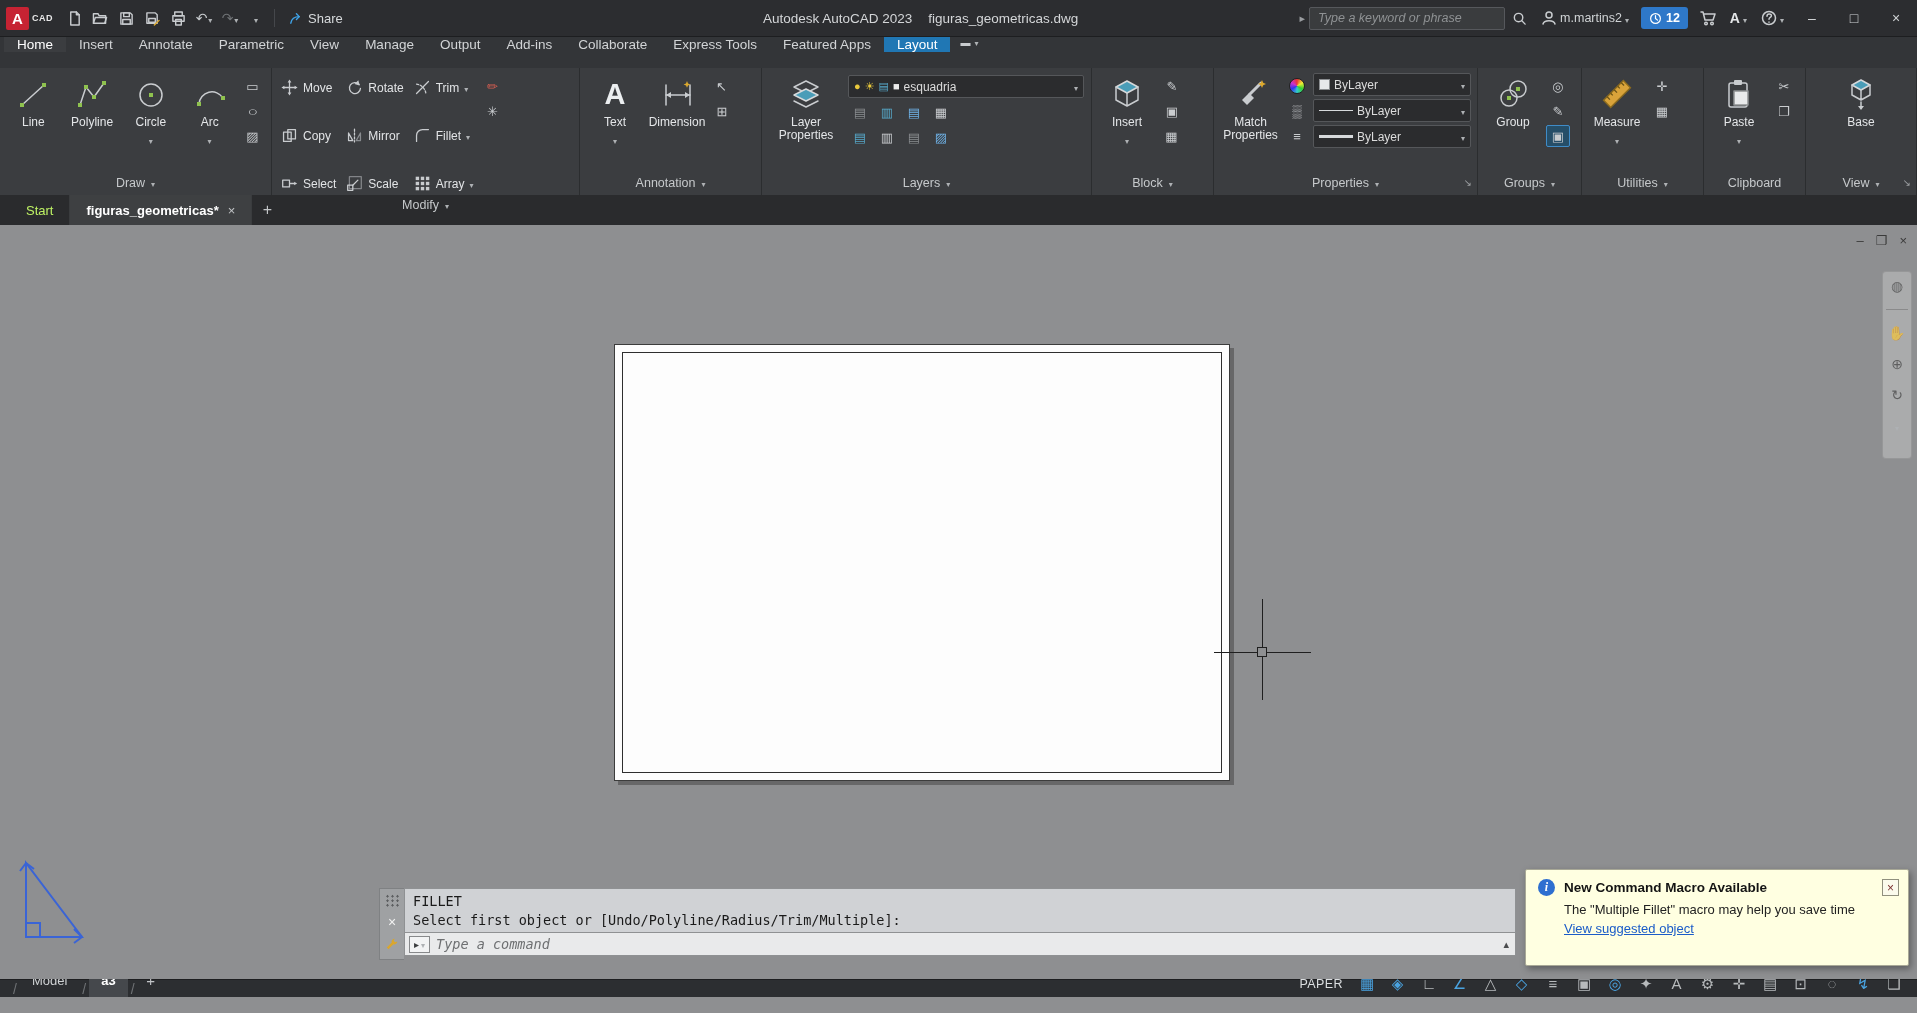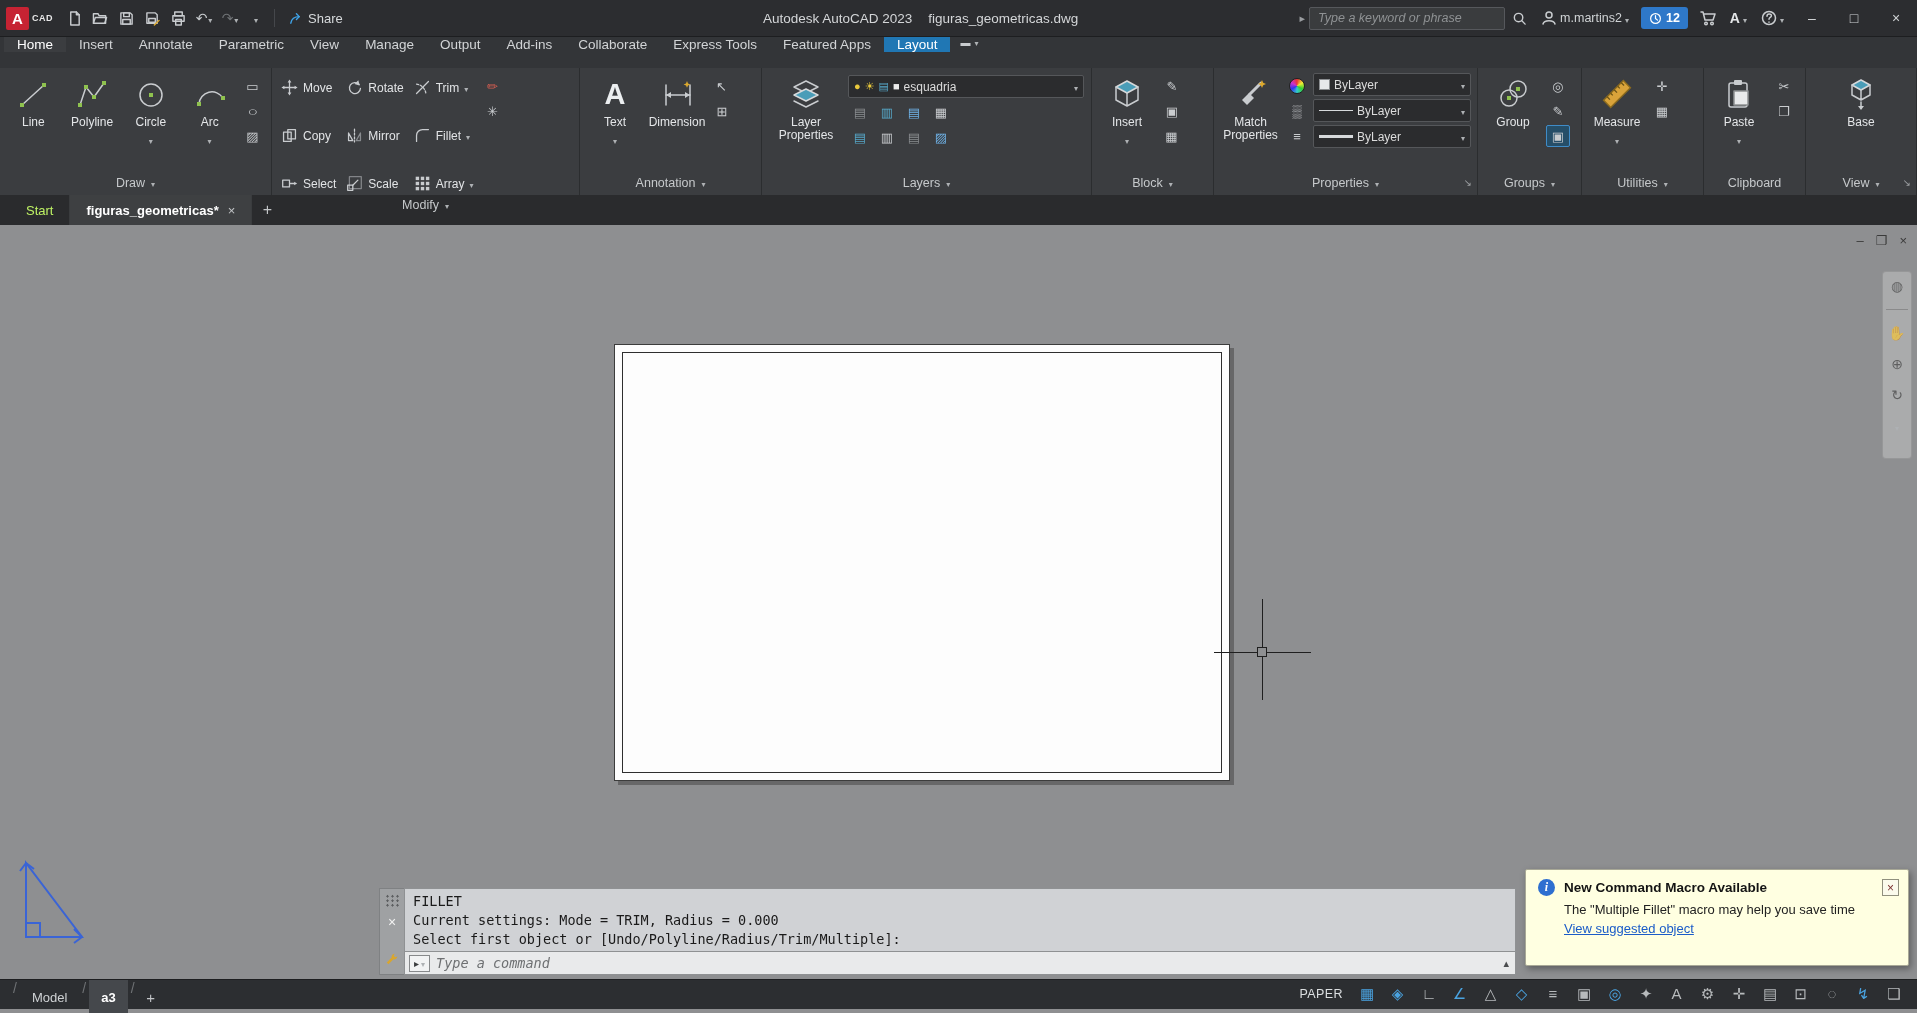--- a/index.html
+++ b/index.html
@@ -116,21 +116,21 @@
   
   .toast { position:absolute; left:1525px; top:644px; width:384px; height:97px; background:#ffffe1; border:1px solid #a8a896; box-shadow:2px 3px 7px rgba(0,0,0,.35); border-radius:2px; }
   .trow { display:flex; align-items:center; gap:9px; padding:9px 9px 0 12px; }
   .tinfo { width:17px; height:17px; border-radius:50%; background:#2e6fd0; color:#fff; font-family:"Liberation Serif", serif; font-style:italic; font-weight:bold; font-size:12px; display:grid; place-items:center; flex:0 0 auto; }
   .ttitle { font-size:13.5px; font-weight:bold; color:#141414; flex:1; }
   .tclosebox { width:17px; height:17px; border:1px solid #90907e; background:#fbfbec; color:#7c3030; font-size:12px; display:grid; place-items:center; }
   .tbody { font-size:13px; color:#222; margin:6px 10px 4px 38px; }
   .tlink { font-size:13px; color:#1b5cc8; text-decoration:underline; margin-left:38px; display:inline-block; }
 
   
-  .statusbar { height:30px; background:#2c2e31; border-top:1px solid #1d1e20; display:flex; align-items:flex-start; padding:0 8px 0 10px; flex:0 0 auto; color:#cfcfcf; }
+  .statusbar { height:18px; background:#2c2e31; border-top:1px solid #1d1e20; display:flex; align-items:flex-end; padding:0 8px 0 10px; flex:0 0 auto; color:#cfcfcf; }
   .slash { color:#6f7275; margin:0 3px; font-size:14px; }
   .slash::after { content:"/"; }
   .ltab { padding:0 12px; height:34px; display:flex; align-items:center; font-size:13px; color:#cfd2d4; }
   .ltab.active { background:#45484c; color:#fff; font-weight:bold; }
   .addlayout { width:26px; height:34px; display:grid; place-items:center; font-size:15px; color:#c2c5c7; }
   .sright { margin-left:auto; display:flex; align-items:center; gap:1px; }
   .space-label { font-size:12.5px; color:#dcdfe1; letter-spacing:.4px; margin-right:8px; }
   .sic { width:30px; height:27px; display:flex; align-items:center; justify-content:center; gap:1px; border-radius:2px; }
   .sic .g { color:#b7babc; font-size:15px; line-height:1; }
   .sic.on .g { color:#4aa3e0; }
@@ -798,21 +798,20 @@
         <span class="cclose">×</span>
         <span class="cwrench">
           <svg width="14" height="14" viewBox="0 0 16 16">
               <path d="M11 2a3.5 3.5 0 0 0-3.4 4.4L2 12l2 2 5.6-5.6A3.5 3.5 0 0 0 14 5l-2.2 1.1-1.9-1.9L11 2z" style="fill:#d9a62e;stroke:none"></path>
             </svg>
         </span>
       </div>
       <div class="cmdmain">
         <div class="cmdlines">
           <div class="cline">FILLET</div>
-          <div class="cline">Current settings: Mode = TRIM, Radius = 0.000</div>
           <div class="cline">Select first object or [Undo/Polyline/Radius/Trim/Multiple]:</div>
         </div>
         <div class="cmdinput">
           <span class="cprompt">
             <span>▸</span>
             <span class="dd"></span>
           </span>
           <input class="cmdfield" type="text" placeholder="Type a command" style="">
           <span class="chist">▴</span>
         </div>

